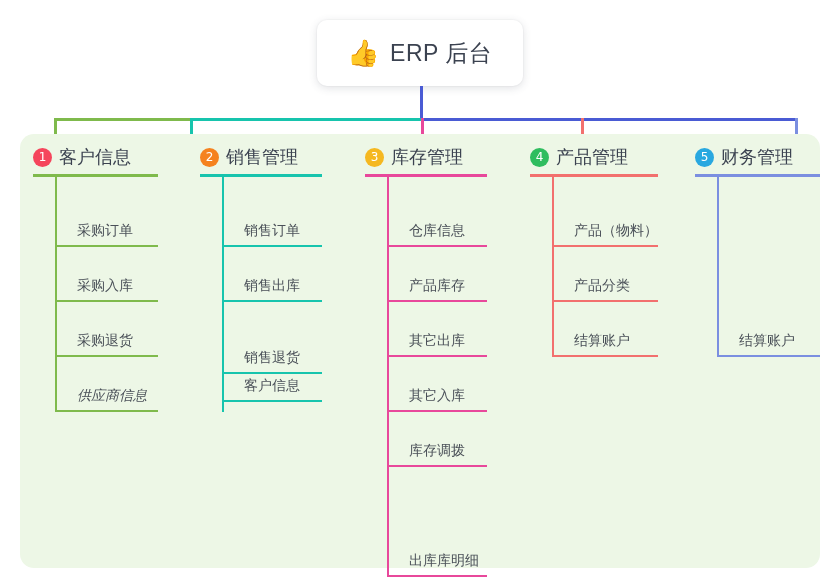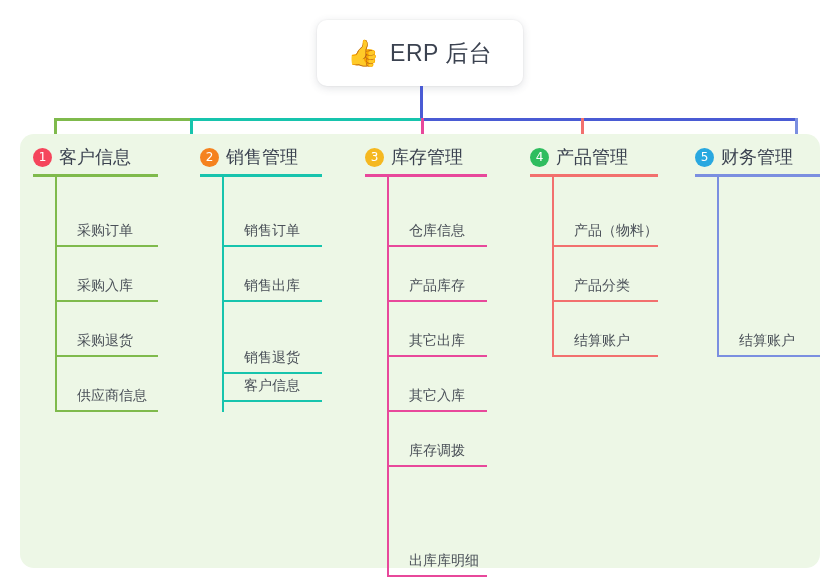--- a/index.html
+++ b/index.html
@@ -93,21 +93,21 @@
             <div class="leaf-rule" style="width: 103px; background: rgb(127, 186, 76);"></div>
           </div>
           <div class="leaf" style="top: 120px; width: 103px; height: 48px;">
             <span class="leaf-text">采购入库</span>
             <div class="leaf-rule" style="width: 103px; background: rgb(127, 186, 76);"></div>
           </div>
           <div class="leaf" style="top: 175px; width: 103px; height: 48px;">
             <span class="leaf-text">采购退货</span>
             <div class="leaf-rule" style="width: 103px; background: rgb(127, 186, 76);"></div>
           </div>
-          <div class="leaf" style="top: 230px; width: 103px; height: 48px;">
+          <div class="leaf" style="top: 230px; width: 103px; height: 48px; font-style: italic;">
             <span class="leaf-text">供应商信息</span>
             <div class="leaf-rule" style="width: 103px; background: rgb(127, 186, 76);"></div>
           </div>
         </div>
         <div class="col" style="left: 180px; width: 122px; height: 434px;">
           <div class="col-head">
             <span class="badge" style="background: rgb(245, 130, 31);">2</span>
             <span class="col-title">销售管理</span>
           </div>
           <div class="head-rule" style="width: 122px; background: rgb(23, 196, 173);"></div>

